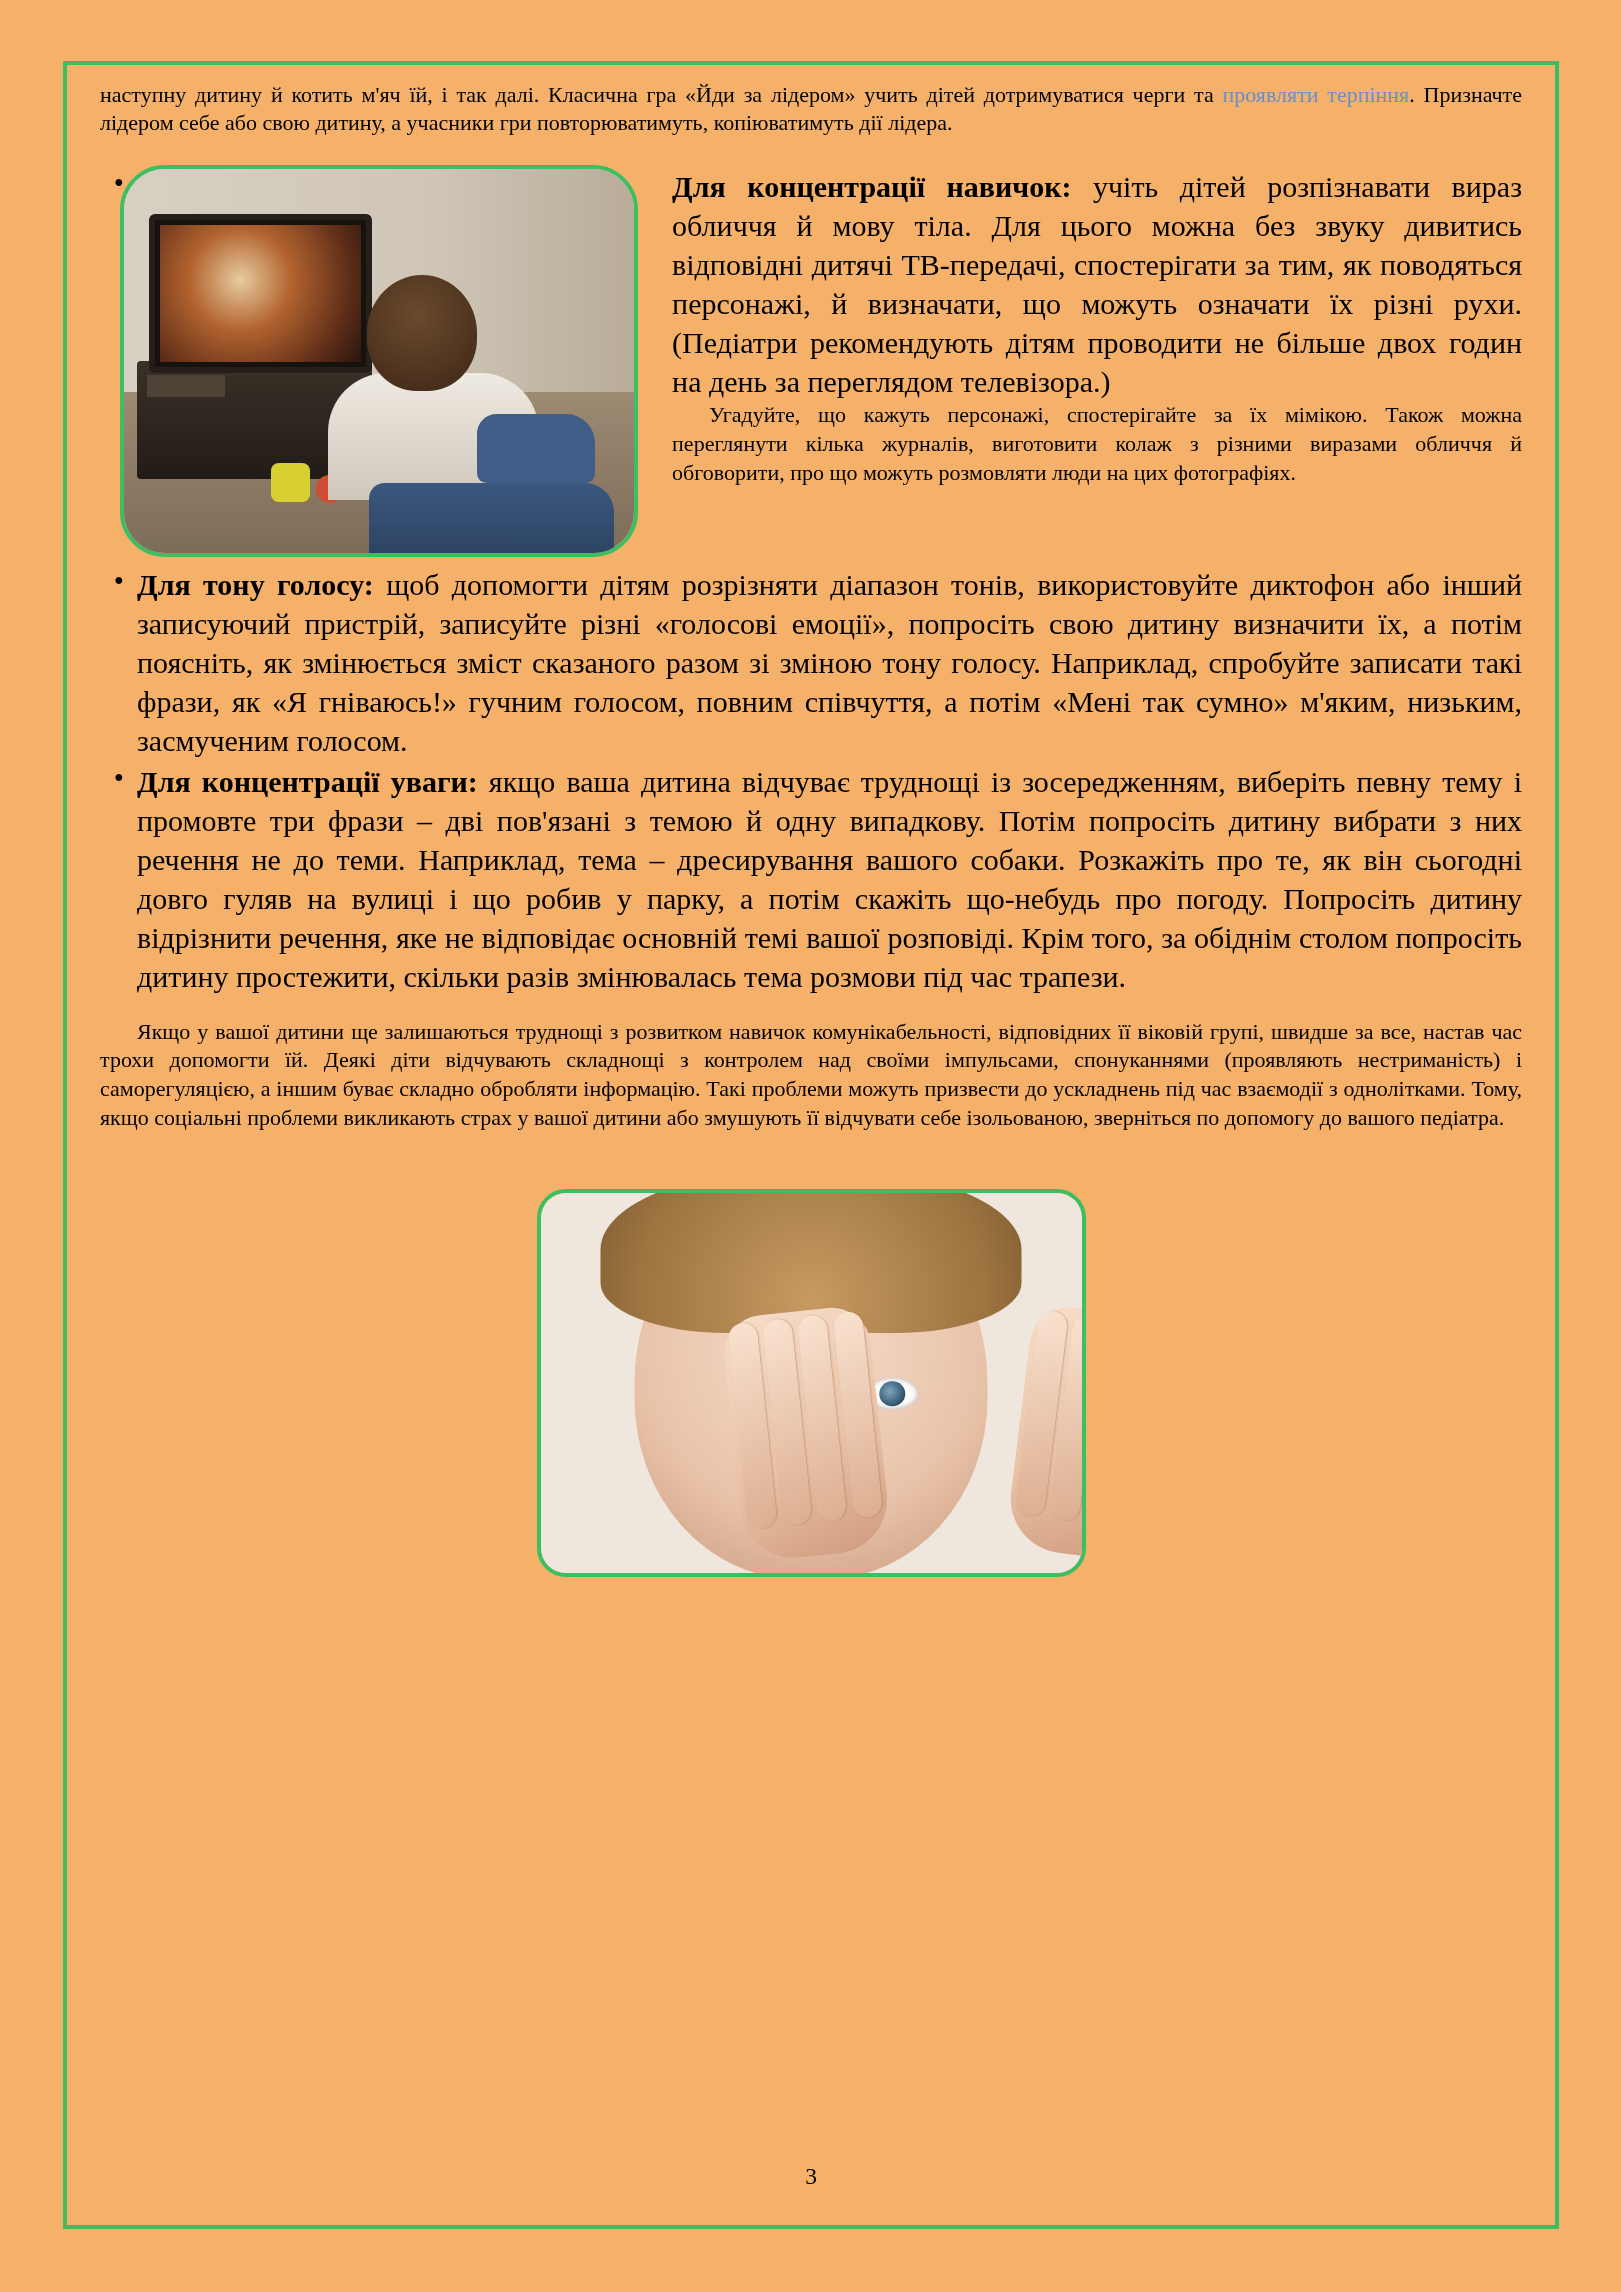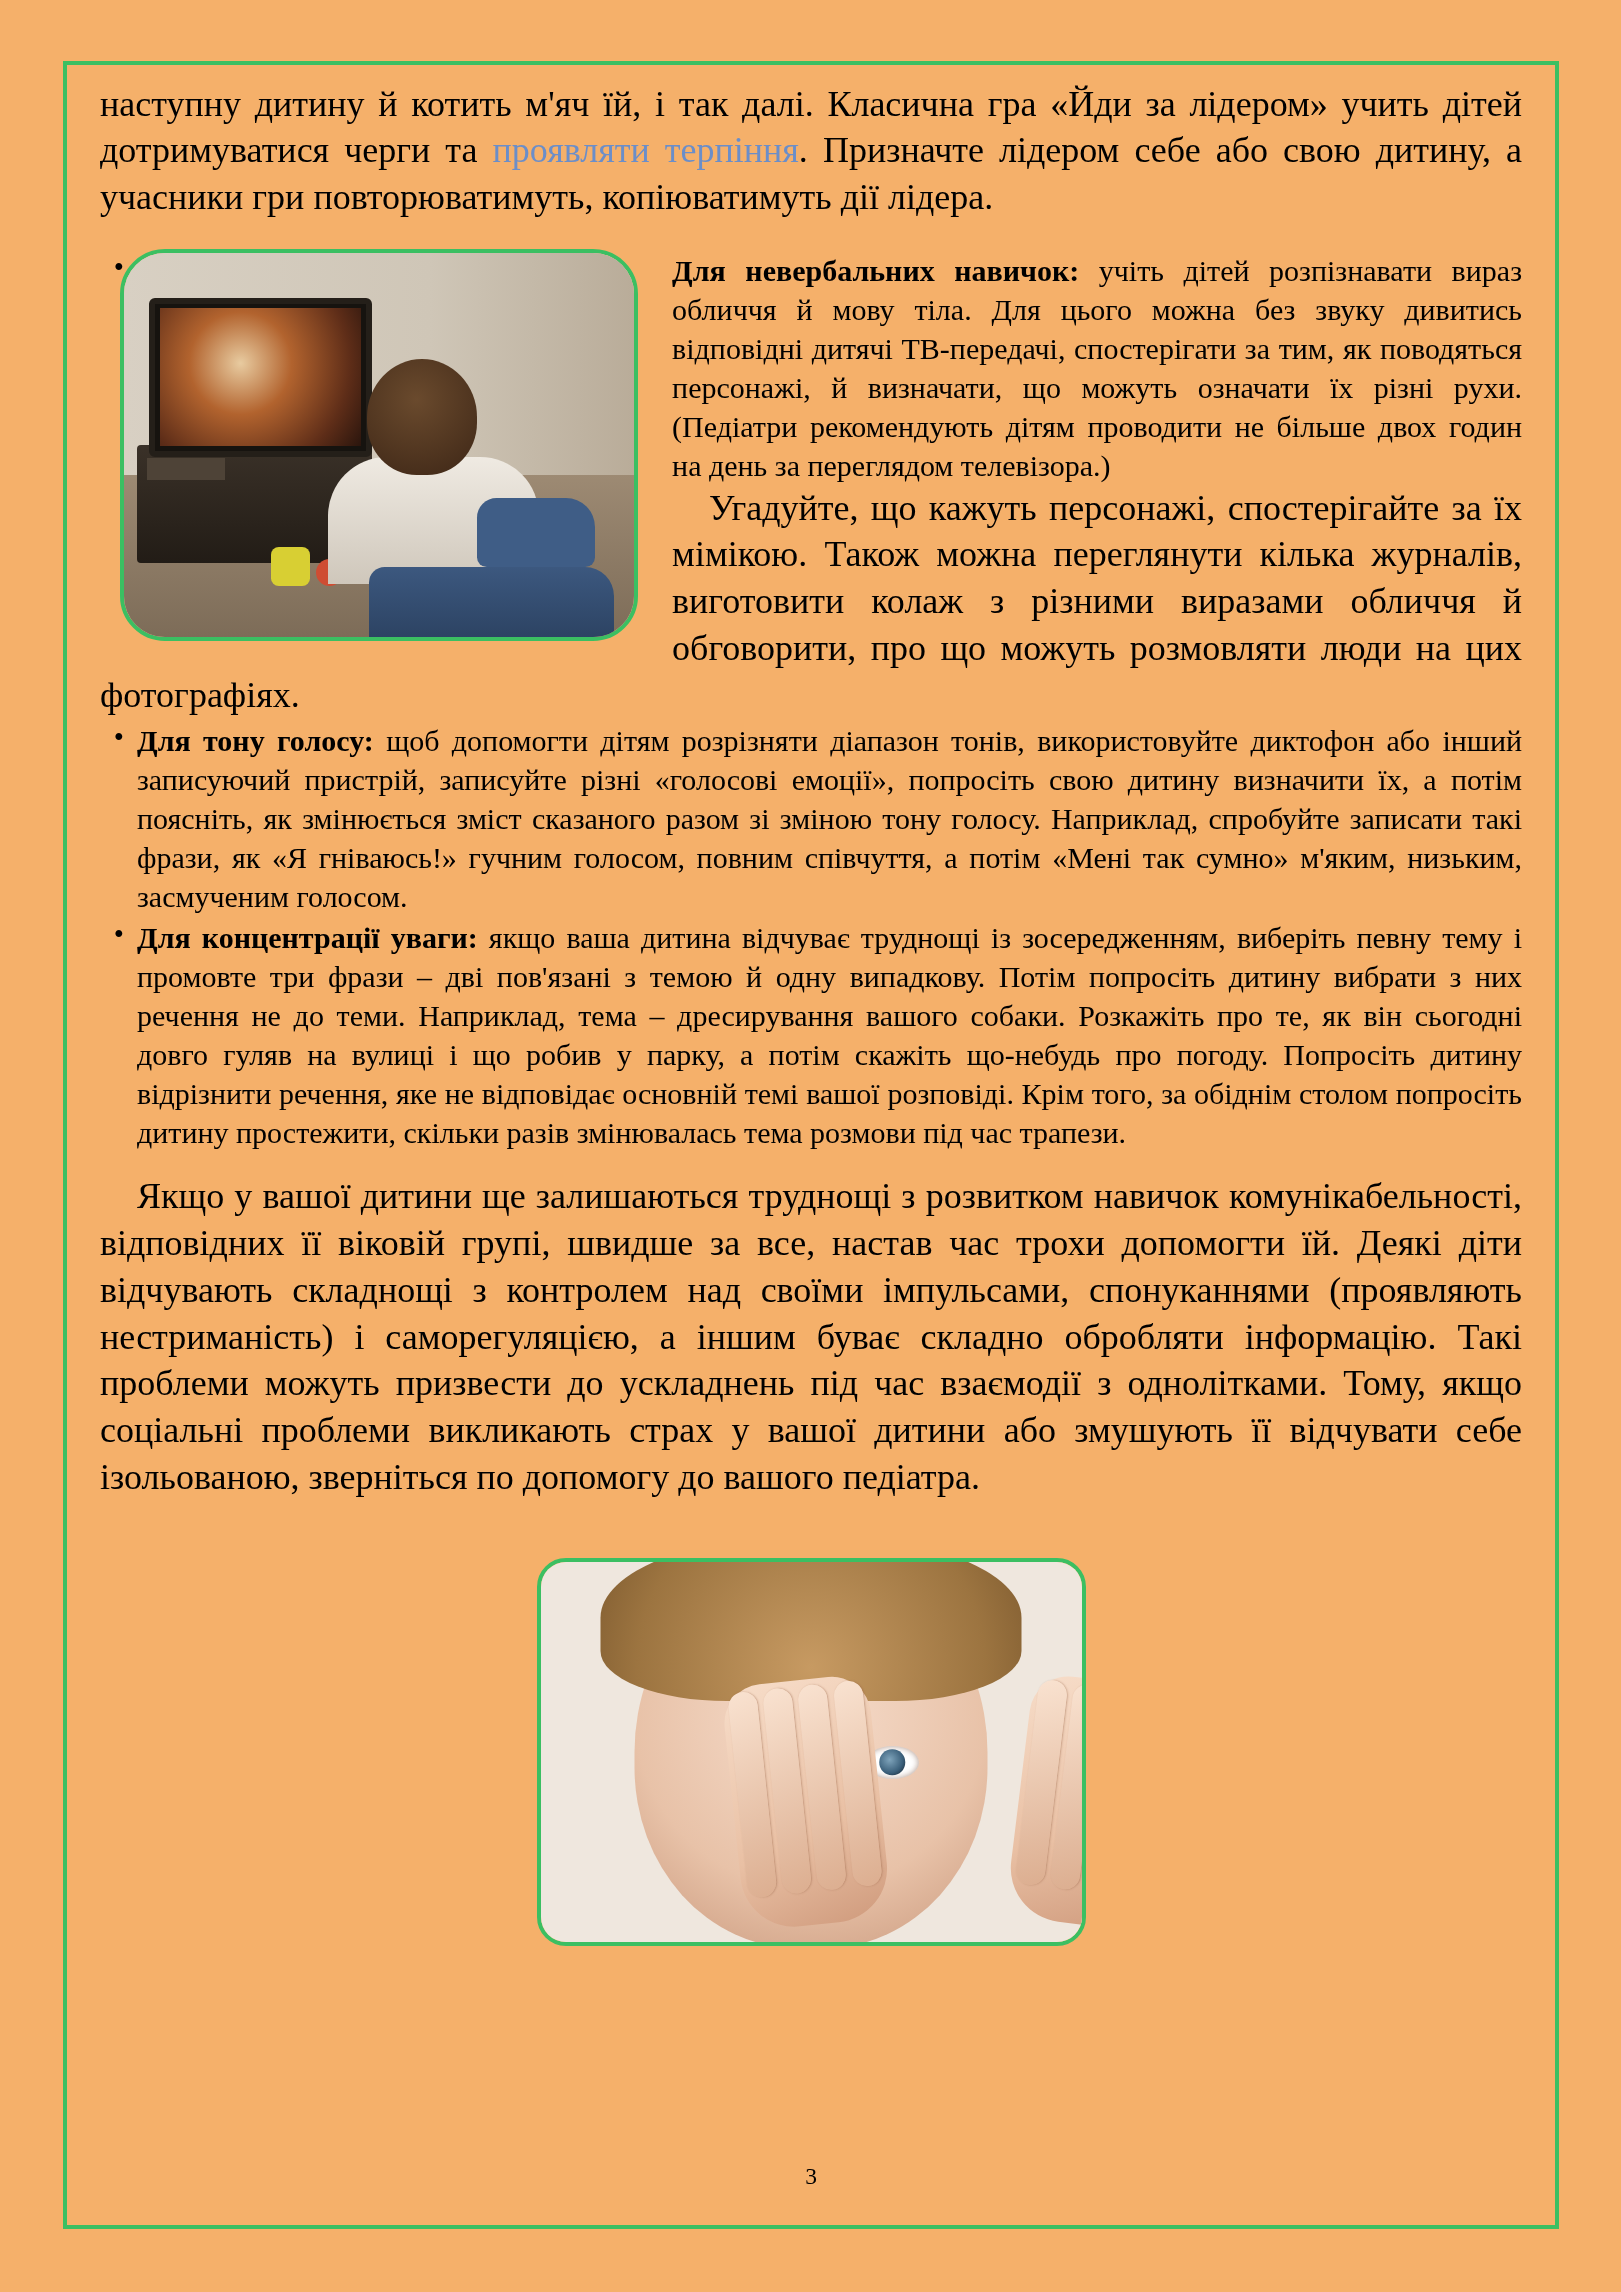--- a/index.html
+++ b/index.html
@@ -24,21 +24,21 @@
     box-sizing: border-box;
   }
   .page-inner {
     padding: 15.7px 33px 0 33px;
     box-sizing: border-box;
     height: 100%;
     position: relative;
   }
   p {
     margin: 0;
-    font-size: 36px;
+    font-size: 22px;
     line-height: 1.30;
     text-align: justify;
   }
   .lead {
     margin-bottom: 5.9px;
   }
   .link {
     color: #6b8ec9;
   }
   .float-img-wrap {
@@ -229,21 +229,21 @@
           <div class="tv-child-arm"></div>
           <div class="tv-child-head"></div>
         </div>
       </div>
     </div>
 
 
     <div class="gap"></div>
 
     <ul class="bullets">
-      <li class="bullet-right"><b>Для невербальних навичок:</b><span> учіть дітей розпізнавати вираз обличчя й мову тіла. Для цього можна без звуку дивитись відповідні дитячі ТВ-передачі, спостерігати за тим, як поводяться персонажі, й визначати, що можуть означати їх різні рухи. (Педіатри рекомендують дітям проводити не більше двох годин на день за переглядом телевізора.)</span></li>
+      <li class="bullet-right"><b>Для концентрації навичок:</b><span> учіть дітей розпізнавати вираз обличчя й мову тіла. Для цього можна без звуку дивитись відповідні дитячі ТВ-передачі, спостерігати за тим, як поводяться персонажі, й визначати, що можуть означати їх різні рухи. (Педіатри рекомендують дітям проводити не більше двох годин на день за переглядом телевізора.)</span></li>
     </ul>
 
     <p class="indent">Угадуйте, що кажуть персонажі, спостерігайте за їх мімікою. Також можна переглянути кілька журналів, виготовити колаж з різними виразами обличчя й обговорити, про що можуть розмовляти люди на цих фотографіях.</p>
 
     <div class="clear"></div>
 
     <ul class="bullets">
       <li><b>Для тону голосу:</b><span> щоб допомогти дітям розрізняти діапазон тонів, використовуйте диктофон або інший записуючий пристрій, записуйте різні «голосові емоції», попросіть свою дитину визначити їх, а потім поясніть, як змінюється зміст сказаного разом зі зміною тону голосу. Наприклад, спробуйте записати такі фрази, як «Я гніваюсь!» гучним голосом, повним співчуття, а потім «Мені так сумно» м'яким, низьким, засмученим голосом.</span></li>
       <li><b>Для концентрації уваги:</b><span> якщо ваша дитина відчуває труднощі із зосередженням, виберіть певну тему і промовте три фрази – дві пов'язані з темою й одну випадкову. Потім попросіть дитину вибрати з них речення не до теми. Наприклад, тема – дресирування вашого собаки. Розкажіть про те, як він сьогодні довго гуляв на вулиці і що робив у парку, а потім скажіть що-небудь про погоду. Попросіть дитину відрізнити речення, яке не відповідає основній темі вашої розповіді. Крім того, за обіднім столом попросіть дитину простежити, скільки разів змінювалась тема розмови під час трапези.</span></li>
     </ul>

